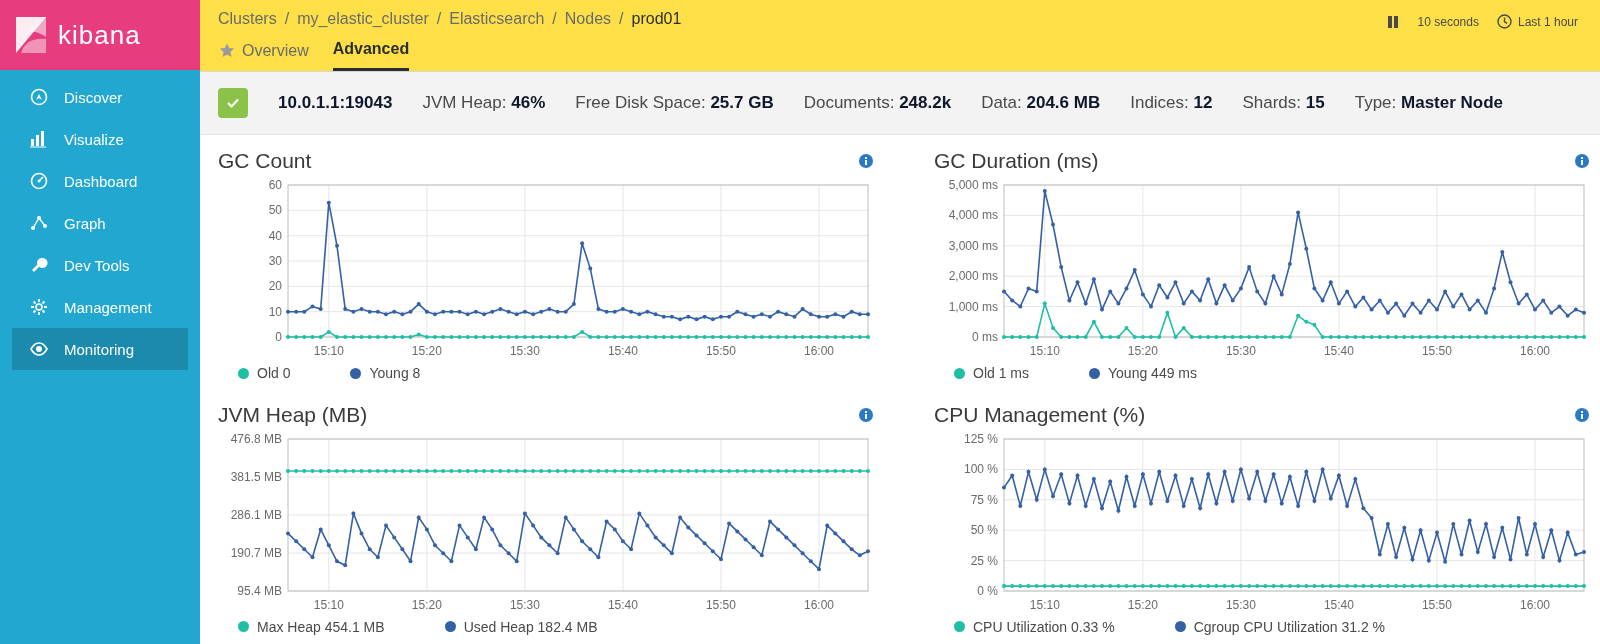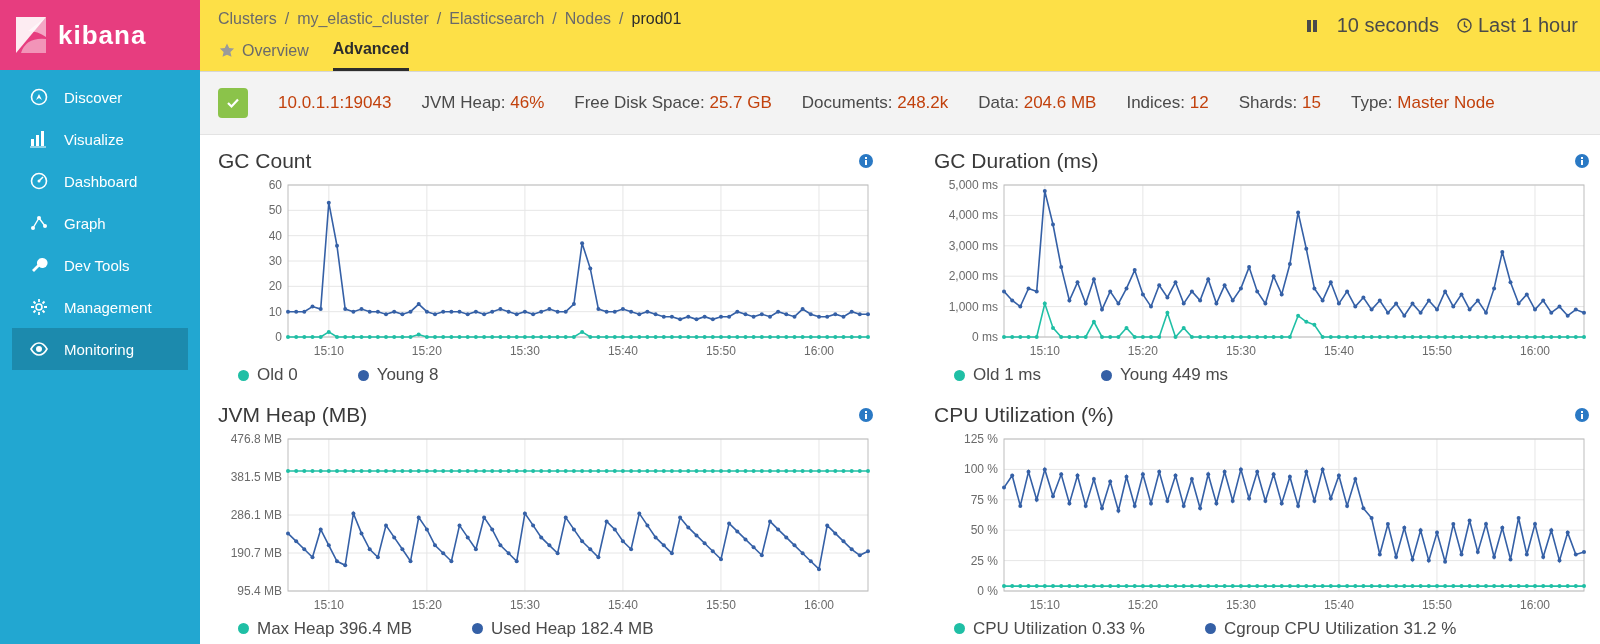--- a/index.html
+++ b/index.html
@@ -1,46 +1,46 @@
 <!DOCTYPE html>
 <html><head>
 <meta charset="utf-8">
 <style>
 *{margin:0;padding:0;box-sizing:border-box;font-family:-apple-system,BlinkMacSystemFont,"Segoe UI",Helvetica,Arial,sans-serif}
 body{background:#fff;width:1600px;height:644px;overflow:hidden;color:#2d2d2d}
 .layout{display:flex;height:100%}
 .sidebar{width:200px;background:#22a7d1;color:#fff;display:flex;flex-direction:column;flex:0 0 200px}
 .logo{background:#e73d7f;height:70px;display:flex;align-items:center;padding:0 16px;gap:12px}
 .logo svg{flex:0 0 auto}
-.logo-text{font-size:26px;font-weight:700;letter-spacing:1px}
+.logo-text{font-size:26px;font-weight:400;letter-spacing:1px}
 .nav{padding:6px 12px}
 .nav-item{display:flex;align-items:center;gap:16px;padding:12px 18px;font-size:15px;cursor:pointer}
 .nav-item.active{background:#1c8aad}
 .nav-item .ico{width:18px;height:18px;display:flex;align-items:center;justify-content:center}
 .main{flex:1;display:flex;flex-direction:column;min-width:0}
 .topbar{background:#fde047;border-bottom:1px solid #d6d6d6;padding:10px 18px 0;display:flex;flex-direction:column;gap:12px}
 .breadcrumbs{display:flex;align-items:center;gap:8px;color:#6a6a6a;font-size:16px}
 .breadcrumbs .crumb{cursor:pointer}
 .breadcrumbs .sep{color:#6a6a6a}
 .breadcrumbs .crumb.last{color:#2d2d2d}
-.top-right{display:flex;align-items:center;gap:18px;position:absolute;right:22px;top:14px;color:#4a4a4a;font-size:20px}
+.top-right{display:flex;align-items:center;gap:18px;position:absolute;right:22px;top:14px;color:#4a4a4a;font-size:12px}
 .top-right .item{display:flex;align-items:center;gap:6px}
 .tabs{display:flex;gap:24px}
 .tab{display:flex;align-items:center;gap:6px;color:#6a6a6a;font-size:16px;padding-bottom:10px;cursor:pointer}
 .tab.active{color:#2d2d2d;border-bottom:3px solid #2d2d2d;font-weight:700}
 .statusbar{background:#f3f3f3;border-bottom:1px solid #e3e3e3;padding:16px 18px;display:flex;align-items:center;gap:30px;font-size:17px;color:#4a4a4a}
 .statusbar .badge{width:30px;height:30px;border-radius:4px;background:#8bc34a;display:flex;align-items:center;justify-content:center}
-.statusbar .kv b{color:#c2410c;font-weight:400}
+.statusbar .kv b{color:#0f172a;font-weight:700}
 .charts{flex:1;padding:6px 10px 0;display:grid;grid-template-columns:1fr 1fr;gap:4px 40px;overflow:hidden}
 .chart{padding:8px 8px 0 8px;position:relative}
 .chart-title{font-size:21px;color:#3a3a3a;margin-bottom:6px}
 .chart-info{position:absolute;right:12px;top:12px;color:#2a79c4;cursor:pointer}
 .chart-body{position:relative}
 svg.plot{display:block}
-.legend{display:flex;gap:60px;font-size:17px;color:#4a4a4a;padding:6px 0 0 20px}
+.legend{display:flex;gap:60px;font-size:14px;color:#4a4a4a;padding:6px 0 0 20px}
 .legend .item{display:flex;align-items:center;gap:8px}
 .legend .dot{width:11px;height:11px;border-radius:50%}
 .axis-text{font-size:12px;fill:#6a6a6a}
 .grid-line{stroke:#e6e6e6;stroke-width:1}
 .border-line{stroke:#bdbdbd;stroke-width:1}
 .series-line{stroke-width:1.6;fill:none}
 .series-pt{r:2}
 </style>
 </head>
 <body>
@@ -747,30 +747,30 @@
               <circle class="series-pt" cx="617.3" cy="100.4" fill="#3560a6"></circle>
               <circle class="series-pt" cx="625.5" cy="108.3" fill="#3560a6"></circle>
               <circle class="series-pt" cx="633.7" cy="116.3" fill="#3560a6"></circle>
               <circle class="series-pt" cx="641.8" cy="122.3" fill="#3560a6"></circle>
               <circle class="series-pt" cx="650.0" cy="118.3" fill="#3560a6"></circle>
             </svg>
           </div>
           <div class="legend">
             <span class="item">
               <span class="dot" style="background:#1fbfa5"></span>
-              <span>Max Heap 396.4 MB</span>
+              <span>Max Heap 454.1 MB</span>
             </span>
             <span class="item">
               <span class="dot" style="background:#3560a6"></span>
               <span>Used Heap 182.4 MB</span>
             </span>
           </div>
         </div>
         <div class="chart">
-          <div class="chart-title">CPU Utilization (%)</div>
+          <div class="chart-title">CPU Management (%)</div>
           <span class="chart-info"><svg width="16" height="16" viewBox="0 0 16 16">
               <circle cx="8" cy="8" r="7" fill="#2a79c4"></circle>
               <rect x="7" y="7" width="2" height="5" fill="#fff"></rect>
               <rect x="7" y="4" width="2" height="2" fill="#fff"></rect>
             </svg></span>
           <div class="chart-body">
             <svg class="plot" width="660" height="180">
               <line class="grid-line" x1="70" x2="650" y1="158" y2="158"></line>
               <text class="axis-text" x="64" y="162" text-anchor="end">0 %</text>
               <line class="grid-line" x1="70" x2="650" y1="127.6" y2="127.6"></line>

